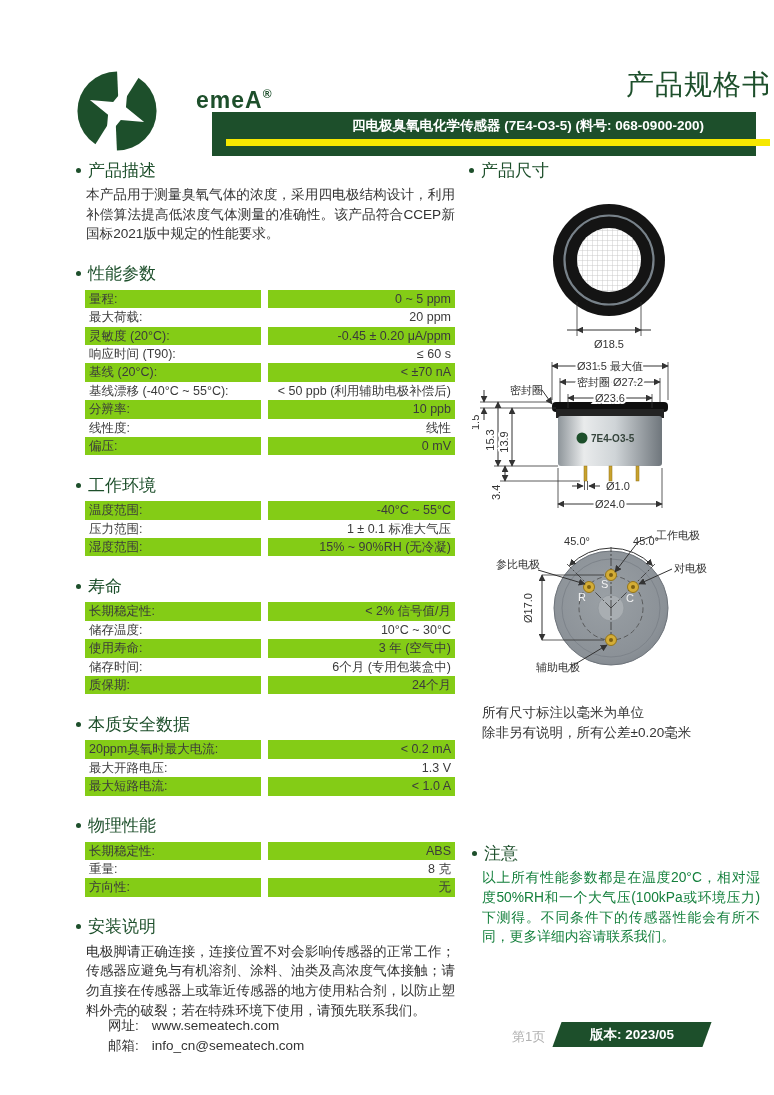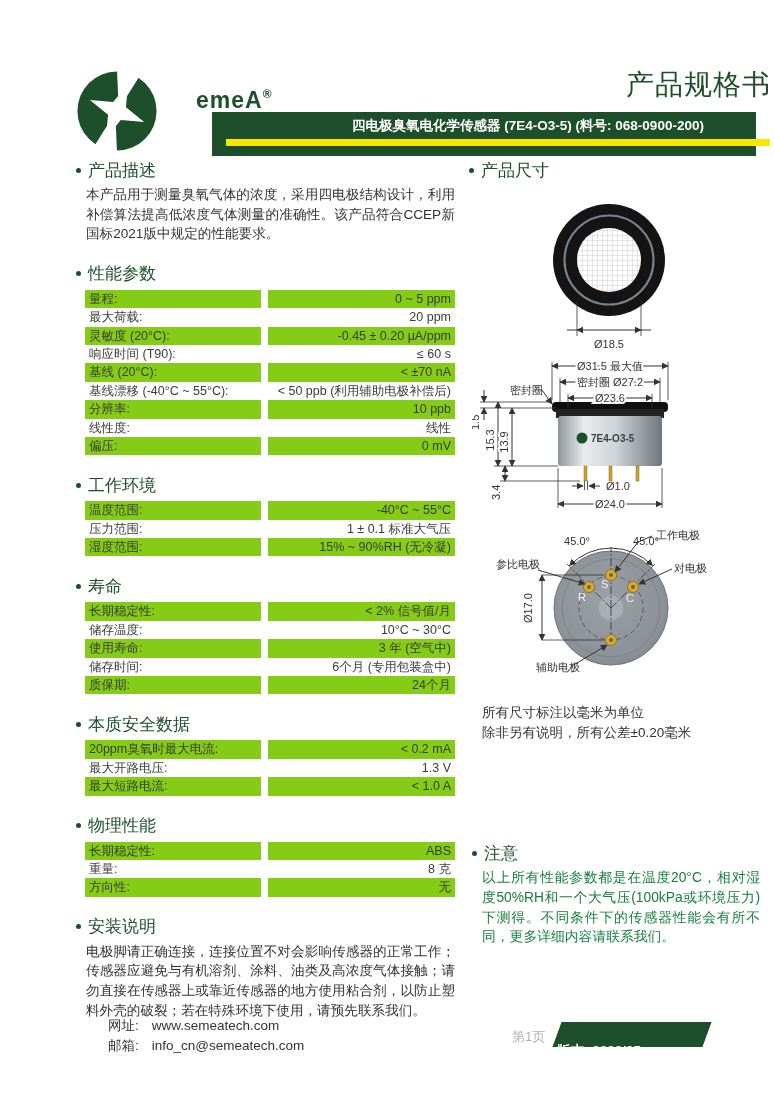--- a/index.html
+++ b/index.html
@@ -43,21 +43,21 @@
   .notice-head { position:absolute; left:3px; top:683px; }
   .notice-body { position:absolute; left:16px; top:708px; width:278px; font-size:13.8px;
                  line-height:19.8px; text-align:justify; color:#15803d; }
   
   .footer-left { position:absolute; left:88px; top:1016px; font-size:13.5px; line-height:20px; color:#333; }
   .footer-row span { display:inline-block; }
   .footer-label { width:40px;margin-left:20px; }
   .page-number { position:absolute; left:512px; top:1028px; font-size:13px; color:#b2b2b2; }
   .version-badge { position:absolute; left:557px; top:1022px; width:150px; height:25px; }
   .version-bg { position:absolute; left:0; top:0; right:0; bottom:0; background:#1d4f2b; transform:skewX(-20deg); }
-  .version-text { position:relative; text-align:left; line-height:25px; color:#fff; font-weight:bold; font-size:13.5px;margin-top:16px; }
+  .version-text { position:relative; text-align:center; line-height:25px; color:#fff; font-weight:bold; font-size:13.5px; }
   
   text { font-family:"Liberation Sans","DejaVu Sans",sans-serif; }
   .dim { stroke:#333; stroke-width:1; fill:none; }
   .thin { stroke:#333; stroke-width:0.8; fill:none; }
   .dimtxt { fill:#333; font-size:11px; }
   .knock { paint-order:stroke; stroke:#fff; stroke-width:4px; }
 </style>
 </head>
 <body>
 

